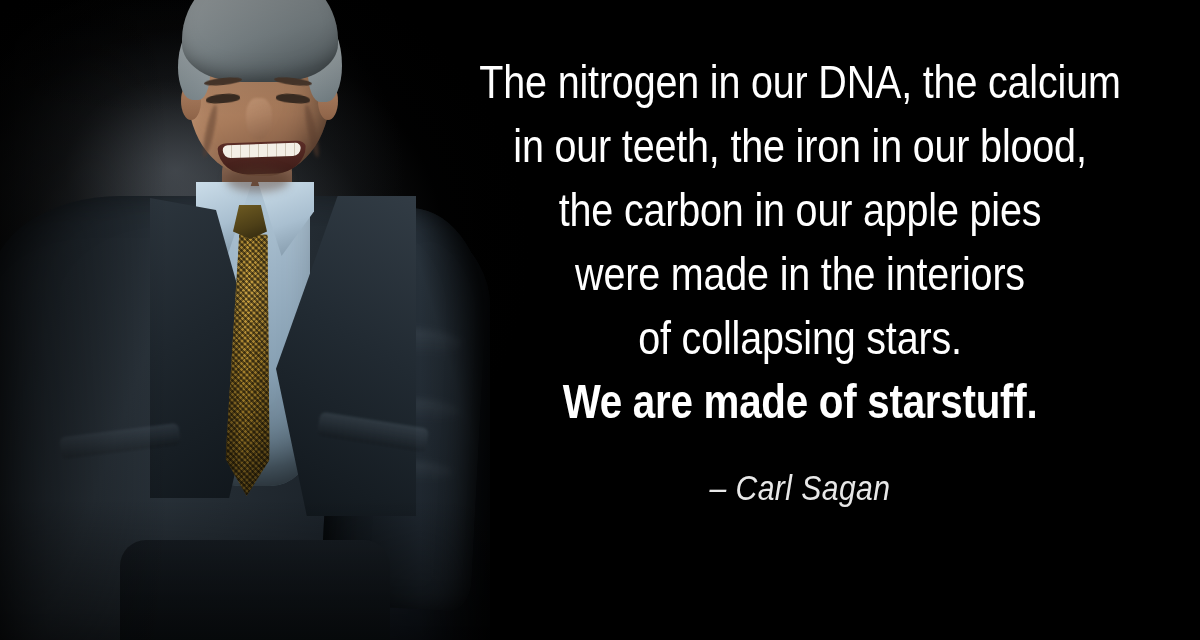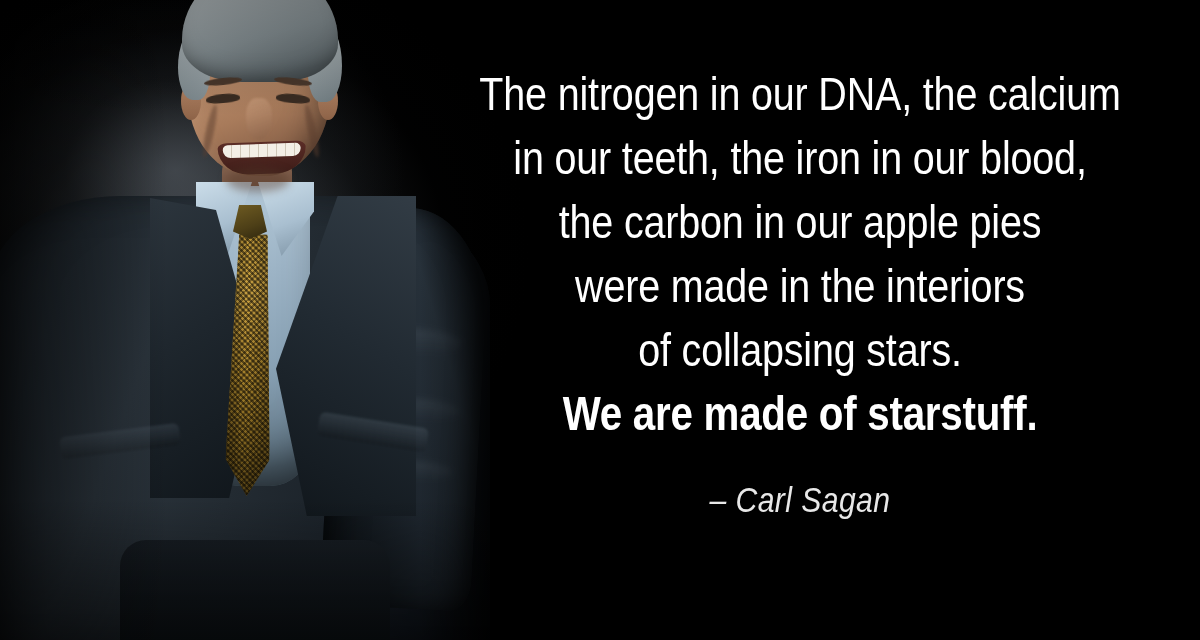--- a/index.html
+++ b/index.html
@@ -311,21 +311,21 @@
     left: 420px; top: 0;
     width: 150px; height: 640px;
     background: linear-gradient(to right, rgba(0,0,0,0) 0%, rgba(0,0,0,0.65) 45%, #000 92%);
     pointer-events: none;
   }
 
   
   .quote-block {
     position: absolute;
     left: 400px;
-    top: 62px;
+    top: 50px;
     width: 800px;
     text-align: center;
     z-index: 5;
   }
   .quote-line {
     color: #ffffff;
     font-family: "Liberation Sans Narrow", "Liberation Sans", sans-serif;
     font-size: 47px;
     line-height: 64px;
     font-weight: 400;

